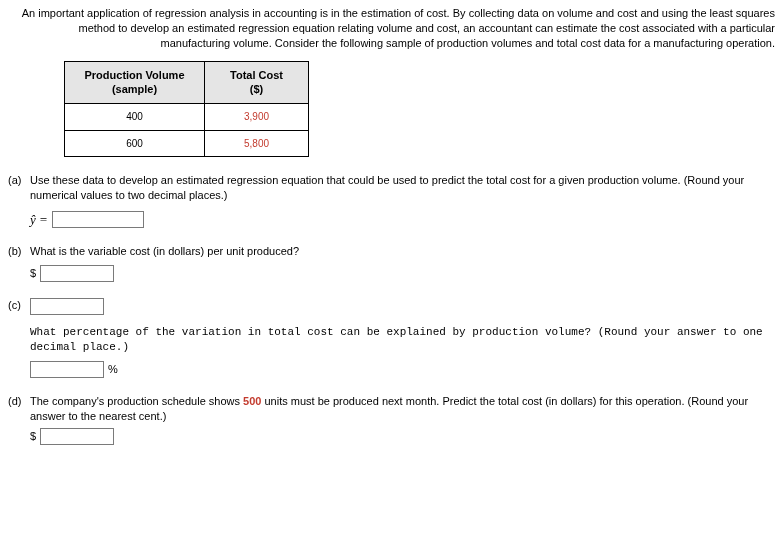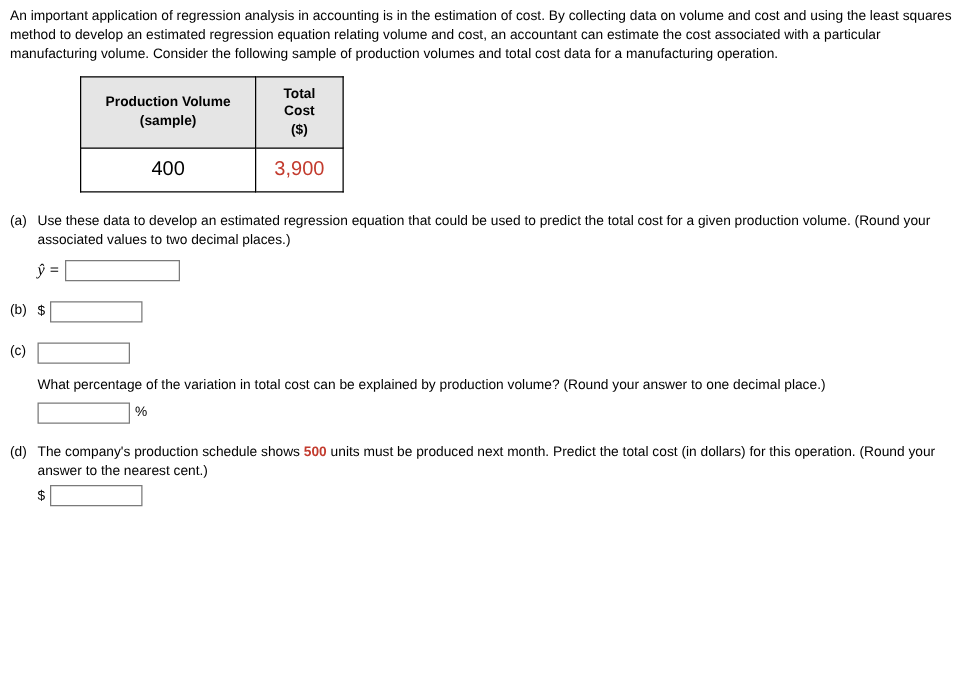--- a/index.html
+++ b/index.html
@@ -5,42 +5,42 @@
     * { box-sizing: border-box; margin: 0; padding: 0; }
     body {
       background: #fff;
       font-family: Verdana, Geneva, sans-serif;
       font-size: 11px;
       color: #000;
       width: 783px;
       padding: 6px 8px 10px 8px;
       line-height: 1.35;
     }
-    .intro { margin-bottom: 10px; }
+    .intro { margin-bottom: 10px; text-align: right; }
     table.data {
       border-collapse: collapse;
       margin-left: 56px;
       margin-bottom: 16px;
     }
     table.data th, table.data td {
       border: 1px solid #000;
       padding: 6px 10px;
       text-align: center;
       vertical-align: middle;
     }
     table.data th {
       background: #e5e5e5;
       font-weight: bold;
       font-size: 11px;
     }
     table.data th .sub { font-weight: bold; display:block; }
-    table.data td { font-size: 16px; }
+    table.data td { font-size: 10px; }
     table.data td.cost { color: #c33b2e; margin-left: 16px; }
     .th-vol { width: 140px; }
-    .th-cost { width: 70px; }
+    .th-cost { width: 104px; }
 
     .part { margin-bottom: 16px; padding-left: 22px; position: relative; }
     .part-label {
       position: absolute;
       left: 0;
       top: 0;
     }
     .subrow { margin-top: 10px; display:flex; align-items:center; gap:4px; }
     .inline-row { display:flex; align-items:center; gap:4px; margin-top:8px; }
     .yhat { font-style: italic; font-family: 'Times New Roman', serif; font-size:13px; }
@@ -72,47 +72,52 @@
         <span>Total Cost</span>
         <span class="sub">($)</span>
       </th>
     </tr>
   </thead>
   <tbody>
     <tr>
       <td>400</td>
       <td class="cost">3,900</td>
     </tr>
+    <tr>
+      <td>600</td>
+      <td class="cost">5,800</td>
+    </tr>
   </tbody>
 </table>
 
 <div class="part">
   <span class="part-label">(a)</span>
-  <span class="q-text">Use these data to develop an estimated regression equation that could be used to predict the total cost for a given production volume. (Round your associated values to two decimal places.)</span>
+  <span class="q-text">Use these data to develop an estimated regression equation that could be used to predict the total cost for a given production volume. (Round your numerical values to two decimal places.)</span>
   <div class="inline-row">
     <span class="yhat">ŷ =</span>
     <input type="text" class="blank w-long" style="">
   </div>
 </div>
 
 <div class="part">
   <span class="part-label">(b)</span>
+  <span class="q-text">What is the variable cost (in dollars) per unit produced?</span>
   <div class="inline-row" style="margin-top:4px;">
     <span>$</span>
     <input type="text" class="blank w-med" style="">
   </div>
 </div>
 
 <div class="part">
   <span class="part-label">(c)</span>
   <div class="inline-row" style="margin-top:4px;">
     <input type="text" class="blank w-med" style="">
   </div>
   <div class="subrow" style="display:block;">
-    <span class="q-text" style="margin-top:8px;">What percentage of the variation in total cost can be explained by production volume? (Round your answer to one decimal place.)</span>
+    <span class="q-text" style="margin-top:8px;font-family:Liberation Mono, monospace;">What percentage of the variation in total cost can be explained by production volume? (Round your answer to one decimal place.)</span>
   </div>
   <div class="inline-row" style="margin-top:4px;">
     <input type="text" class="blank w-med" style="">
     <span>%</span>
   </div>
 </div>
 
 <div class="part" style="margin-bottom:4px;">
   <span class="part-label">(d)</span>
   <span>

